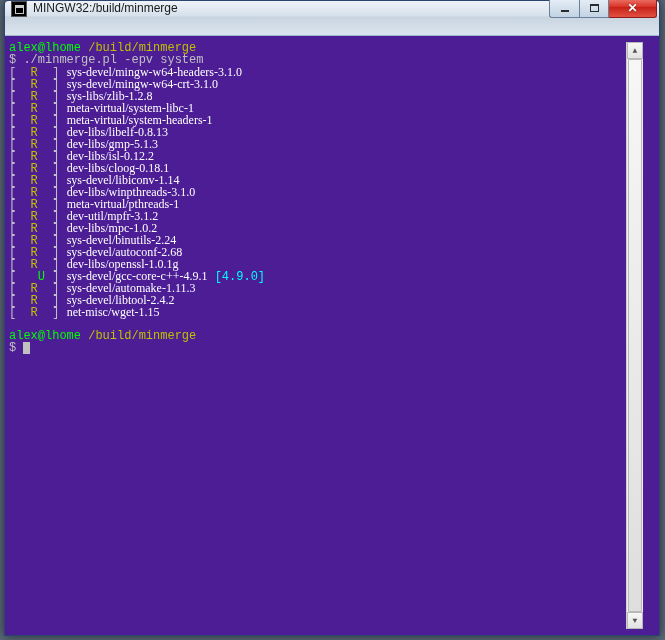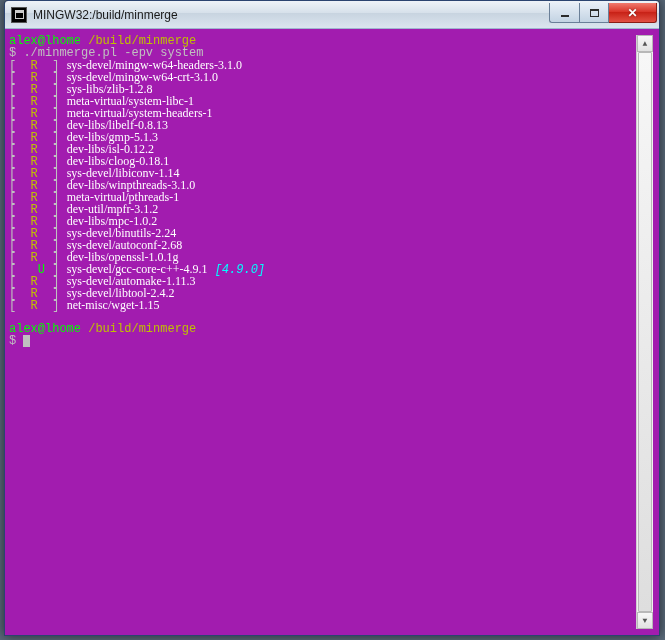--- a/index.html
+++ b/index.html
@@ -19,25 +19,24 @@
     width: 656px;
     height: 636px;
     background: #000;
     border: 1px solid #2b4470;
     border-radius: 4px 4px 0 0;
     box-shadow: 0 0 12px rgba(0,0,0,0.6);
     display: flex;
     flex-direction: column;
   }
   .titlebar {
-    height: 28px;
+    height: 35px;
     background: linear-gradient(#eef3f8, #d6e0ea 45%, #c8d4e0 46%, #dbe5ef);
     border-bottom: 1px solid #9fb6cf;
     display: flex;
-    align-items: center;
     padding: 0 2px 0 6px;
     border-radius: 3px 3px 0 0;
   }
   .win-icon {
     width: 16px; height: 16px;
     background: #000;
     border: 1px solid #555;
     margin-right: 6px;
     position: relative;
     display:flex;align-items:center;justify-content:center;
@@ -78,39 +77,39 @@
     background: linear-gradient(#f07a6e,#d9362b 45%,#c61f14 46%,#e25043);
     border-color:#8a1e14;
     border-radius: 0 0 3px 0;
     border-left:none;
   }
   .btn-glyph-min{ width:8px;height:2px;background:#2b2b2b; align-self:flex-end; margin-bottom:5px;}
   .btn-glyph-max{ width:9px;height:8px;border:1px solid #2b2b2b;border-top-width:2px;}
   .btn-glyph-close{ color:#fff; font-weight:bold; font-size:12px; text-shadow:0 0 2px rgba(0,0,0,.5);}
   .client {
     flex:1;
-    background:#a21caf;
+    background:#4c1d95;
     display:flex;
     position:relative;
-    padding: 6px 6px 6px 4px;
+    padding: 6px 16px 6px 4px;
   }
   .terminal {
     flex:1;
     color:#c0c0c0;
     white-space: pre;
     line-height: 12px;
     font-size: 12px;
     overflow:hidden;
   }
   .prompt-user { color:#00ff00; }
   .prompt-path { color:#c0c000; }
   .flag-r { color:#c0c000; }
   .flag-u { color:#00ff00; }
   .pkg { color:#ffffff;font-family:Liberation Serif, serif; }
-  .ver { color:#00ffff;font-style:italic; }
+  .ver { color:#00ffff; }
   .cursor {
     display:inline-block;
     width:7px; height:12px;
     background:#c0c0c0;
     vertical-align:bottom;
     animation: blink 1s step-start infinite;
   }
   @keyframes blink { 50% { opacity:0; } }
   .scrollbar {
     width: 17px;

